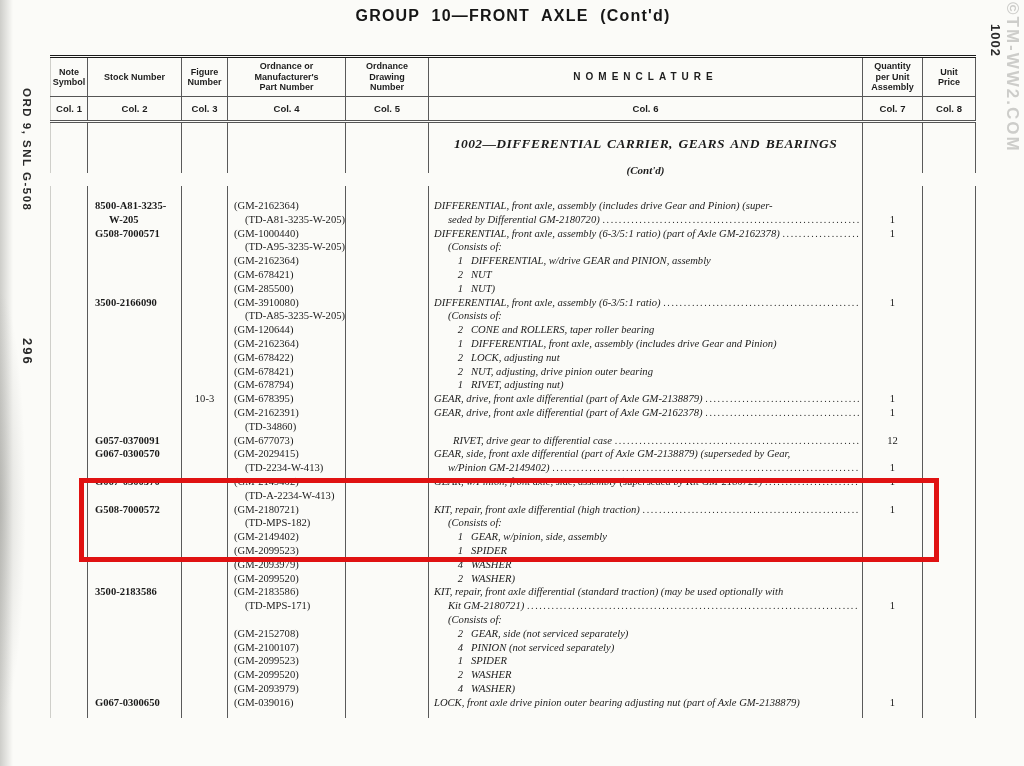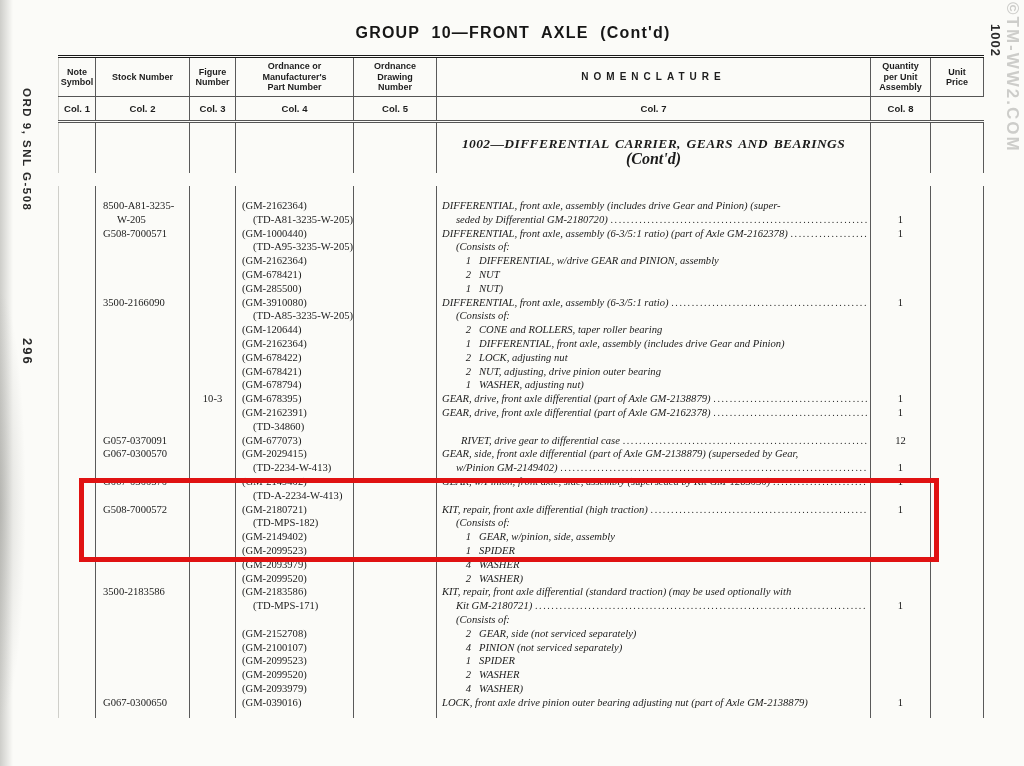--- a/index.html
+++ b/index.html
@@ -11,57 +11,57 @@
   .blotch{position:absolute;left:0;top:290px;width:26px;height:430px;
     background:radial-gradient(ellipse at 0% 50%,rgba(120,120,115,.28),rgba(120,120,115,0) 70%);}
   
   .vtext{position:absolute;white-space:nowrap;transform:rotate(90deg);transform-origin:top left;
     font-family:"Liberation Sans",sans-serif;font-weight:bold;color:#2a2a2a;}
   .m-ord{left:33px;top:88px;font-size:11.5px;letter-spacing:1.5px;}
   .m-page{left:35px;top:338px;font-size:13px;letter-spacing:2px;}
   .m-sec{left:1003px;top:24px;font-size:13px;letter-spacing:1px;}
   .watermark{left:1022px;top:2px;font-size:17px;letter-spacing:2px;color:#cdcdca;}
   
-  .doc-title{position:absolute;left:50px;top:24px;width:926px;text-align:center;
+  .doc-title{position:absolute;left:50px;top:7px;width:926px;text-align:center;
     font-family:"Liberation Sans",sans-serif;font-weight:bold;font-size:16px;
     letter-spacing:1.2px;word-spacing:6px;color:#161616;}
   
-  .tbl{position:absolute;left:58px;top:55px;width:926px;height:648px;
+  .tbl{position:absolute;left:50px;top:55px;width:926px;height:648px;
     border-top:3px double #1a1a1a;}
   .grid{display:grid;grid-template-columns:38px 94px 46px 118px 83px 434px 60px 53px;}
   .cell{border-right:1px solid #5a5a5a;overflow:hidden;}
   .cell:first-child{border-left:1px solid #cfcfca;}
   
   .hrow1 .cell{height:38px;display:flex;align-items:center;justify-content:center;text-align:center;
     font-family:"Liberation Sans",sans-serif;font-weight:bold;font-size:9px;line-height:10.5px;
     white-space:pre-line;color:#1d1d1d;}
   .hrow1{border-bottom:1px solid #555;}
   .hrow1 .nomhead{font-size:10px;letter-spacing:5px;}
   .hrow2 .cell{height:23px;display:flex;align-items:center;justify-content:center;
     font-family:"Liberation Sans",sans-serif;font-weight:bold;font-size:9.5px;color:#1d1d1d;}
   .hrow2{border-bottom:3px double #555;}
   
   .r .cell{height:13.8px;font-size:10.6px;line-height:13.8px;white-space:nowrap;}
-  .c-stock{padding-left:7px;}
+  .c-stock{padding-left:7px;font-weight:bold;}
   .c-stock.ind{padding-left:21px;}
   .c-fig{text-align:center;}
   .c-part{padding-left:6px;}
   .c-part.ind{padding-left:17px;}
   .c-nom{display:flex;font-style:italic;}
   .c-nom.i0{padding-left:5px;}
   .c-nom.i1{padding-left:19px;}
   .c-nom.i2{padding-left:24px;}
   .c-nom .num{display:inline-block;width:10px;text-align:right;margin-right:8px;flex:none;}
   .c-nom .leader{flex:1;overflow:hidden;letter-spacing:1.6px;font-size:10px;margin:0 3px;color:#222;}
   .c-qty{text-align:center;}
   
   .r.section .cell{height:50px;}
   .r.section .c-nom{display:block;text-align:center;padding:13px 0 0 0;white-space:normal;}
   .sec1{font-weight:bold;font-size:13.5px;line-height:15px;letter-spacing:.4px;word-spacing:2px;}
-  .sec2{font-weight:bold;font-size:16px;line-height:15px;}
+  .sec2{font-weight:bold;font-size:11px;line-height:15px;margin-top:12px;}
   .r.spacer .cell{height:13px;}
   .r.endrow .cell{height:9px;}
   
   .hlbox{position:absolute;left:79px;top:478px;width:860px;height:84px;
     border:5px solid #e01212;box-sizing:border-box;z-index:5;}
 </style>
 </head>
 <body>
 
 <div class="page">
@@ -94,20 +94,21 @@
 Assembly</div>
       <div class="cell">Unit
 Price</div>
     </div>
     <div class="grid hrow2">
       <div class="cell">Col. 1</div>
       <div class="cell">Col. 2</div>
       <div class="cell">Col. 3</div>
       <div class="cell">Col. 4</div>
       <div class="cell">Col. 5</div>
+      <div class="cell">Col. 6</div>
       <div class="cell">Col. 7</div>
       <div class="cell">Col. 8</div>
     </div>
 
     <div class="grid r section">
       <div class="cell"></div>
       <div class="cell"></div>
       <div class="cell"></div>
       <div class="cell"></div>
       <div class="cell"></div>
@@ -297,21 +298,21 @@
           <div class="cell c-price"></div>
         </div>
         <div class="grid r">
           <div class="cell c-note"></div>
           <div class="cell c-stock"></div>
           <div class="cell c-fig"></div>
           <div class="cell c-part">(GM-678794)</div>
           <div class="cell c-draw"></div>
           <div class="cell c-nom i2">
             <span class="num">1</span>
-            <span class="txt">WASHER, adjusting nut)</span>
+            <span class="txt">RIVET, adjusting nut)</span>
           </div>
           <div class="cell c-qty"></div>
           <div class="cell c-price"></div>
         </div>
         <div class="grid r">
           <div class="cell c-note"></div>
           <div class="cell c-stock"></div>
           <div class="cell c-fig">10-3</div>
           <div class="cell c-part">(GM-678395)</div>
           <div class="cell c-draw"></div>
@@ -385,21 +386,21 @@
           <div class="cell c-qty">1</div>
           <div class="cell c-price"></div>
         </div>
         <div class="grid r">
           <div class="cell c-note"></div>
           <div class="cell c-stock">G067-0300570</div>
           <div class="cell c-fig"></div>
           <div class="cell c-part">(GM-2149402)</div>
           <div class="cell c-draw"></div>
           <div class="cell c-nom i0">
-            <span class="txt">GEAR, w/Pinion, front axle, side, assembly (superseded by Kit GM-1265050)</span>
+            <span class="txt">GEAR, w/Pinion, front axle, side, assembly (superseded by Kit GM-2180721)</span>
             <span class="leader">................................................................................................................................................................</span>
           </div>
           <div class="cell c-qty">1</div>
           <div class="cell c-price"></div>
         </div>
         <div class="grid r">
           <div class="cell c-note"></div>
           <div class="cell c-stock"></div>
           <div class="cell c-fig"></div>
           <div class="cell c-part ind">(TD-A-2234-W-413)</div>

